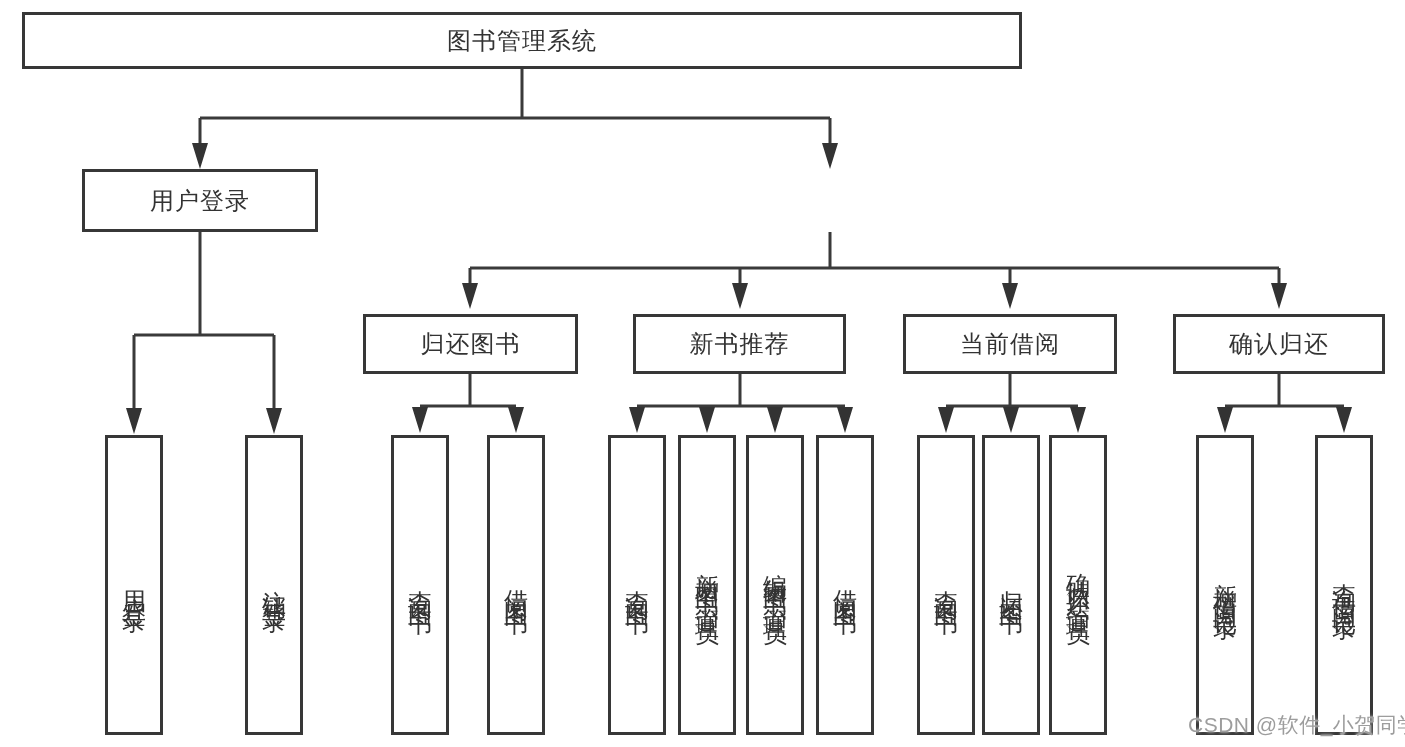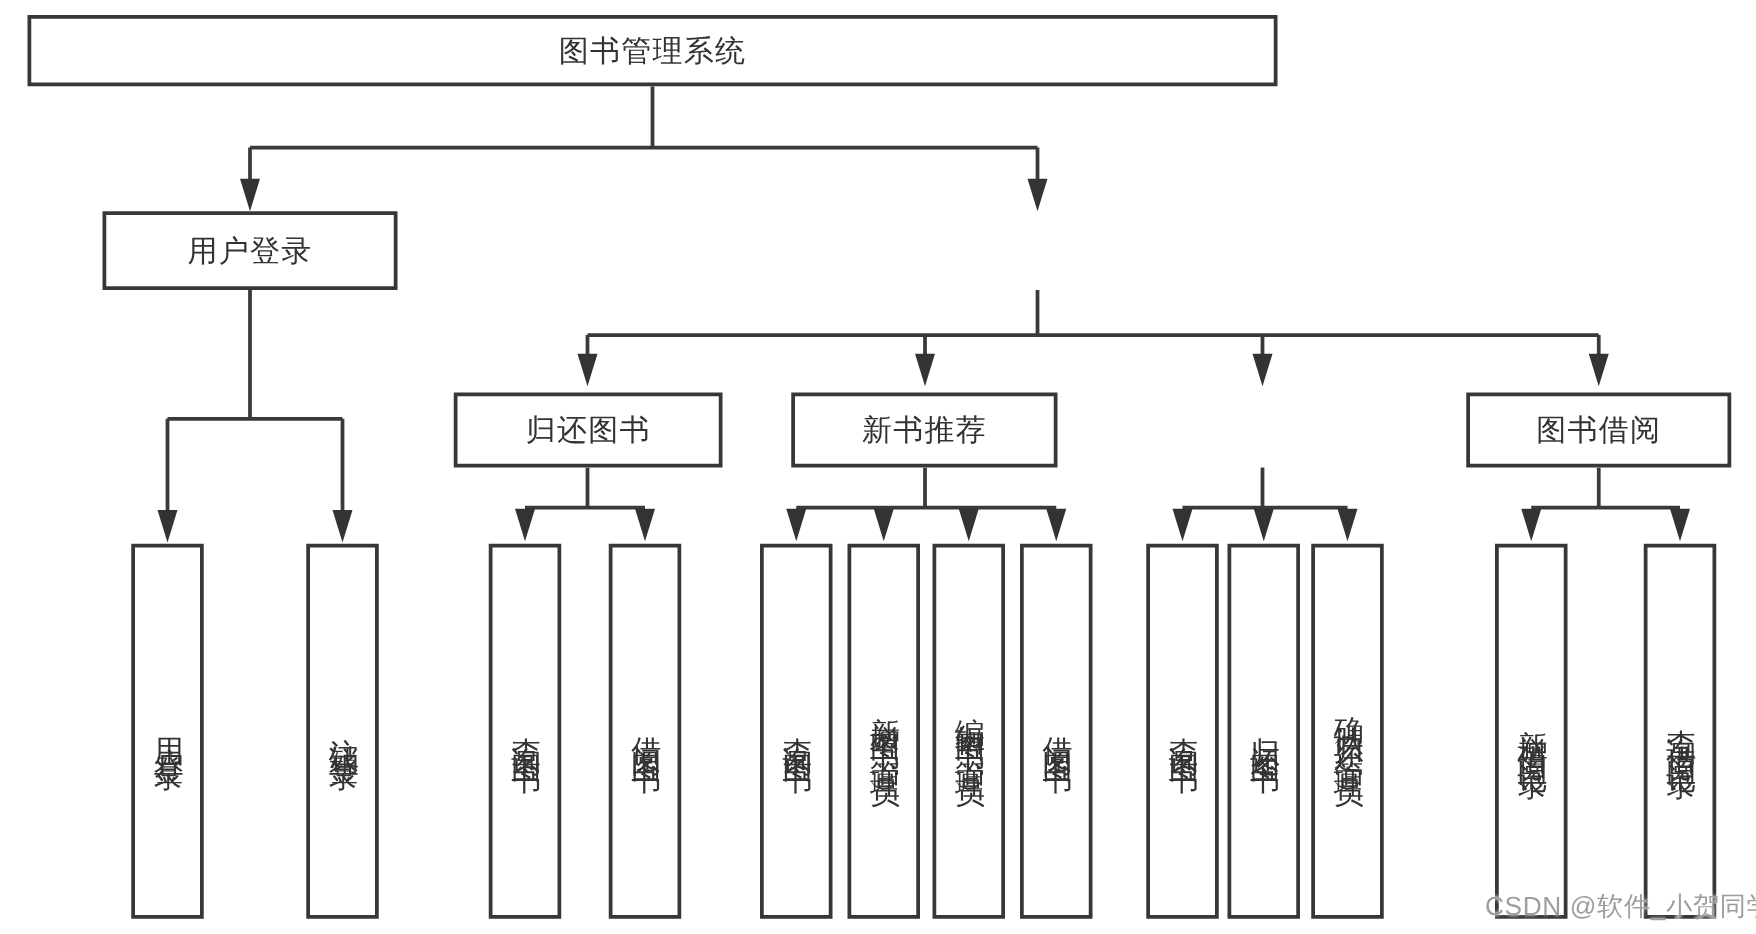--- a/index.html
+++ b/index.html
@@ -79,21 +79,22 @@
       M938 407 L954 407 L946 433 Z  M1003 407 L1019 407 L1011 433 Z  M1070 407 L1086 407 L1078 433 Z
       M1217 407 L1233 407 L1225 433 Z  M1336 407 L1352 407 L1344 433 Z"></path>
   </svg>
 
   <div class="hbox" style="left:22px; top:12px; width:1000px; height:57px">图书管理系统</div>
 
   <div class="hbox" style="left:82px; top:169px; width:236px; height:63px">用户登录</div>
 
   <div class="hbox" style="left:363px; top:314px; width:215px; height:60px">归还图书</div>
   <div class="hbox" style="left:633px; top:314px; width:213px; height:60px">新书推荐</div>
-  <div class="hbox" style="left:1173px; top:314px; width:212px; height:60px">图书借阅</div>
+  <div class="hbox" style="left:903px; top:314px; width:214px; height:60px">当前借阅</div>
+  <div class="hbox" style="left:1173px; top:314px; width:212px; height:60px">确认归还</div>
 
   <div class="vbox" style="left:105px; top:435px; width:58px; height:300px">用户登录</div>
   <div class="vbox" style="left:245px; top:435px; width:58px; height:300px">注销登录</div>
 
   <div class="vbox" style="left:391px; top:435px; width:58px; height:300px">查询图书</div>
   <div class="vbox" style="left:487px; top:435px; width:58px; height:300px">借阅图书</div>
 
   <div class="vbox" style="left:608px; top:435px; width:58px; height:300px">查询图书</div>
   <div class="vbox" style="left:678px; top:435px; width:58px; height:300px">新增图书（管理员）</div>
   <div class="vbox" style="left:746px; top:435px; width:58px; height:300px">编辑图书（管理员）</div>

